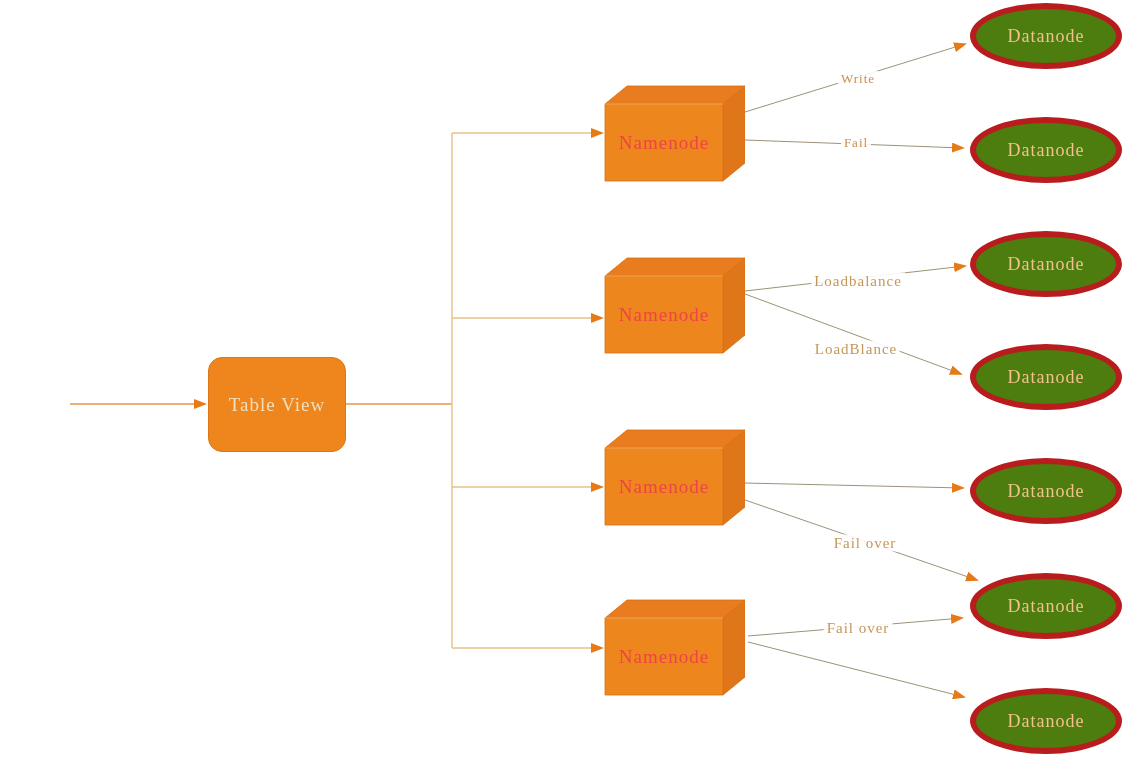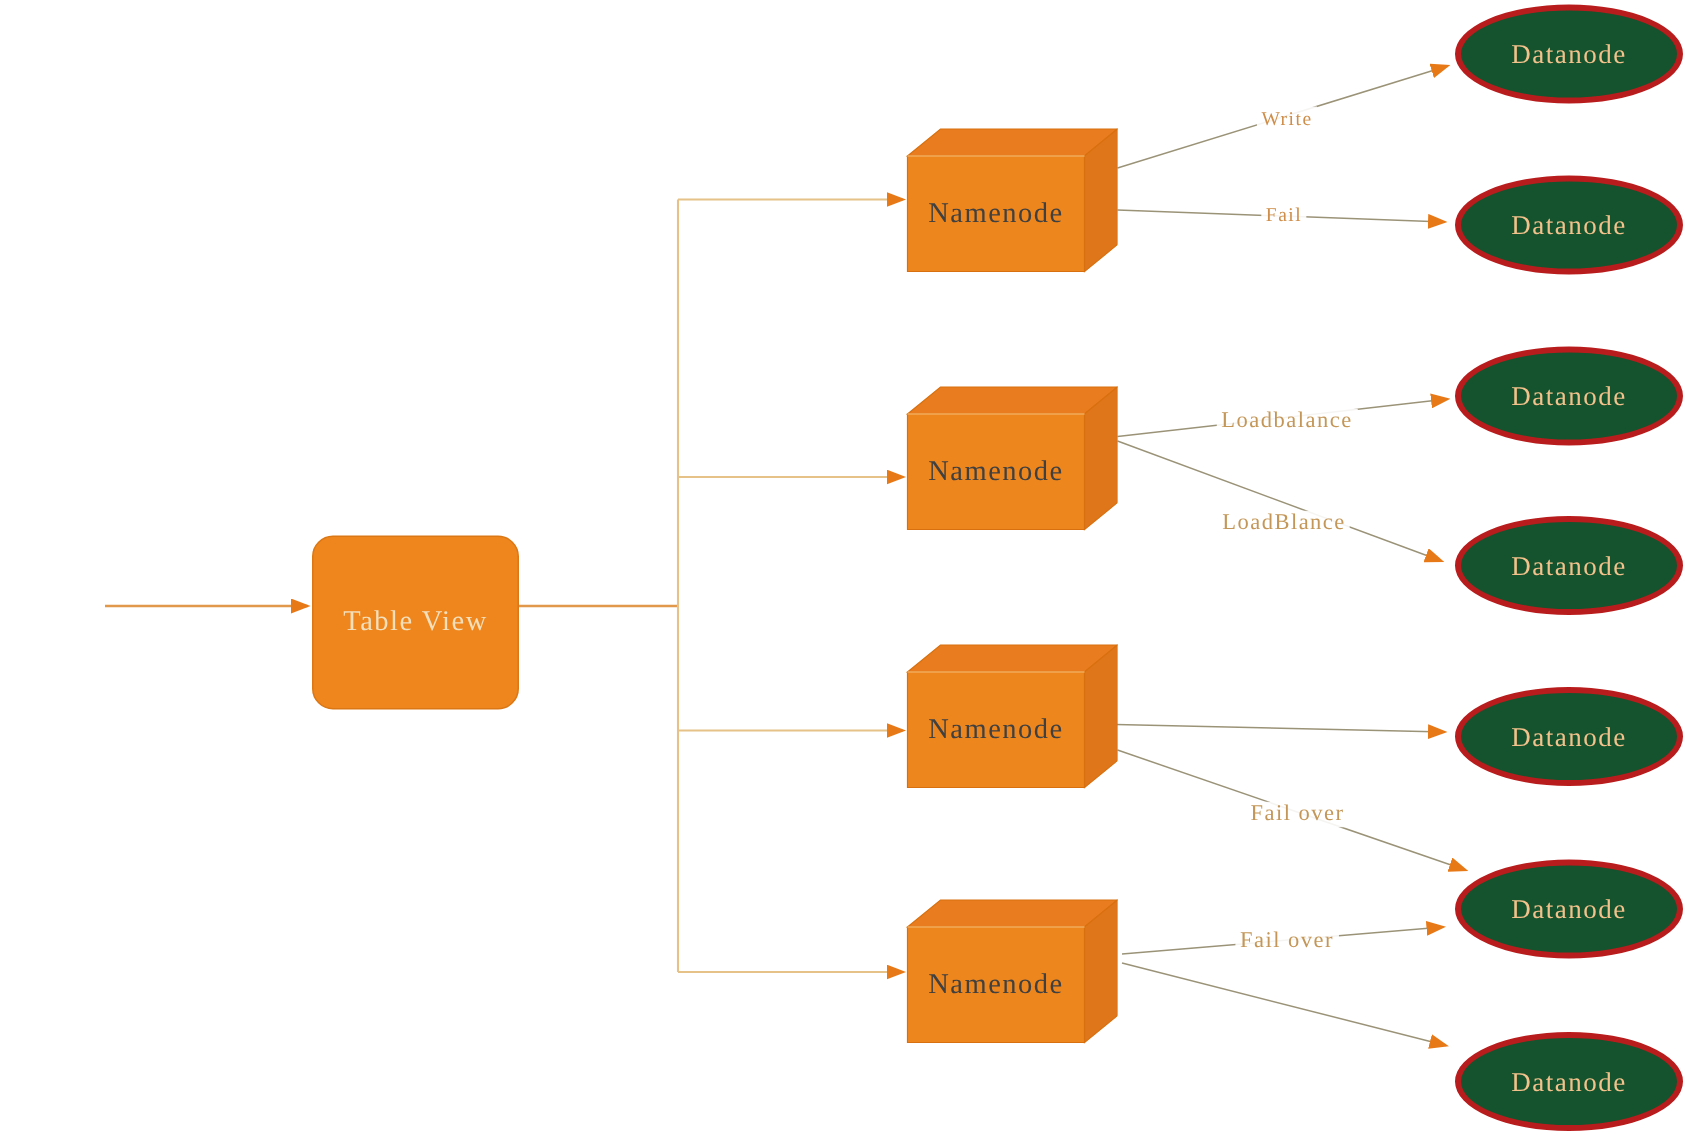--- a/index.html
+++ b/index.html
@@ -20,40 +20,40 @@
   .user{position:absolute;left:4px;top:350px;width:68px;height:175px;}
   .user svg{display:block;}
   .user-label{
     position:absolute;left:8px;top:138px;width:60px;
     font-family:"DejaVu Sans","Liberation Sans",sans-serif;
     font-size:21px;letter-spacing:3px;color:#4A5258;
   }
 
   
   .tableview{
-    position:absolute;left:208px;top:357px;width:138px;height:116px;
+    position:absolute;left:208px;top:357px;width:138px;height:95px;
     background:#EF861D;border:1px solid #DB7714;border-radius:14px;
     display:flex;align-items:center;justify-content:center;
     color:#F2DFBC;font-size:19px;letter-spacing:1px;
     box-sizing:border-box;
   }
 
   
   .namenode{position:absolute;left:603px;width:142px;height:99px;}
   .nn-1{top:84px;}  .nn-2{top:256px;}  .nn-3{top:428px;}  .nn-4{top:598px;}
   .nn-label{
     position:absolute;left:2px;top:20px;width:118px;height:77px;
     display:flex;align-items:center;justify-content:center;
-    color:#404040;font-size:19px;letter-spacing:1px;
+    color:#ef4444;font-size:19px;letter-spacing:1px;
   }
 
   
   .datanode{
     position:absolute;left:970px;width:152px;height:66px;
-    background:#14532d;border:4px solid #b91c1c;border-radius:50%;
+    background:#4d7c0f;border:6px solid #b91c1c;border-radius:50%;
     display:flex;align-items:center;justify-content:center;
     color:#F3C28C;font-size:18px;letter-spacing:1px;
     box-sizing:border-box;
   }
   .dn-1{top:3px;}  .dn-2{top:117px;}  .dn-3{top:231px;}  .dn-4{top:344px;}
   .dn-5{top:458px;}  .dn-6{top:573px;}  .dn-7{top:688px;}
 
   
   .edge-label{
     position:absolute;transform:translate(-50%,-50%);

